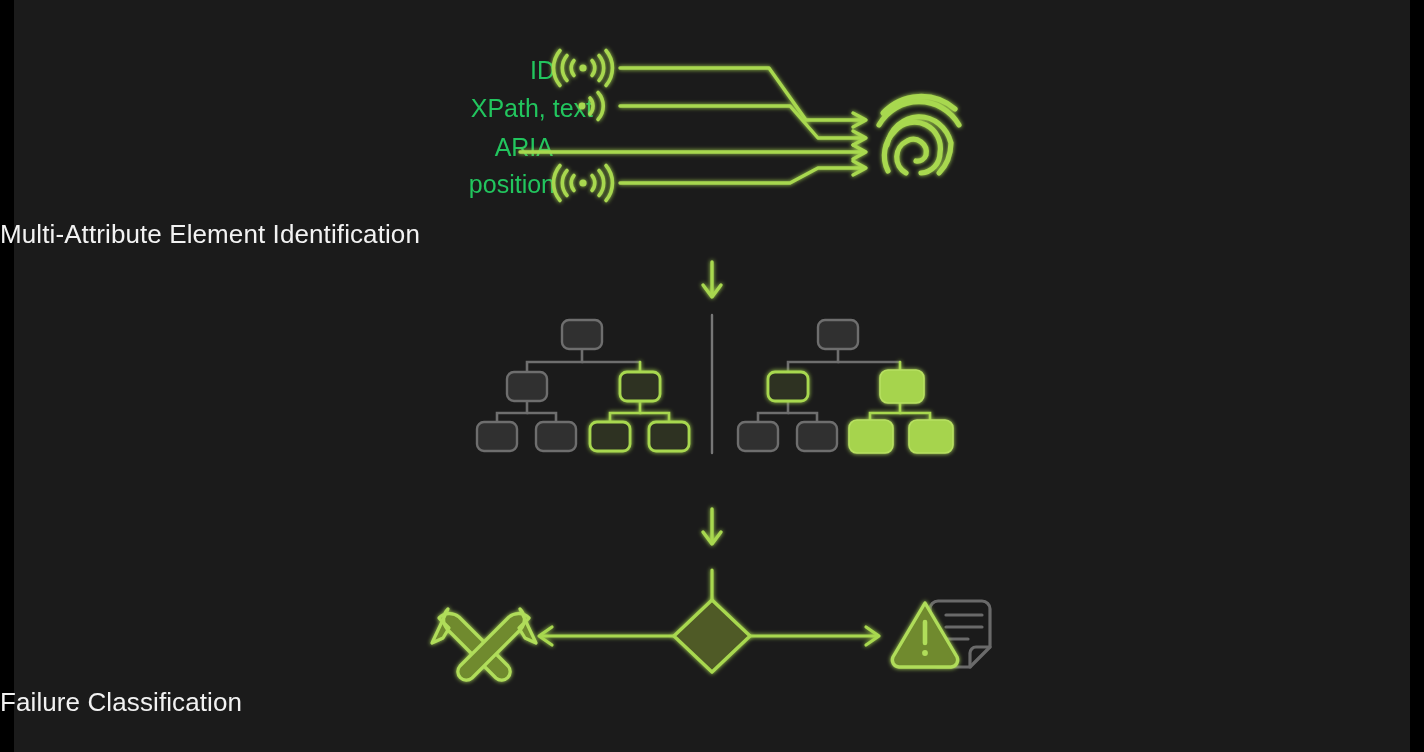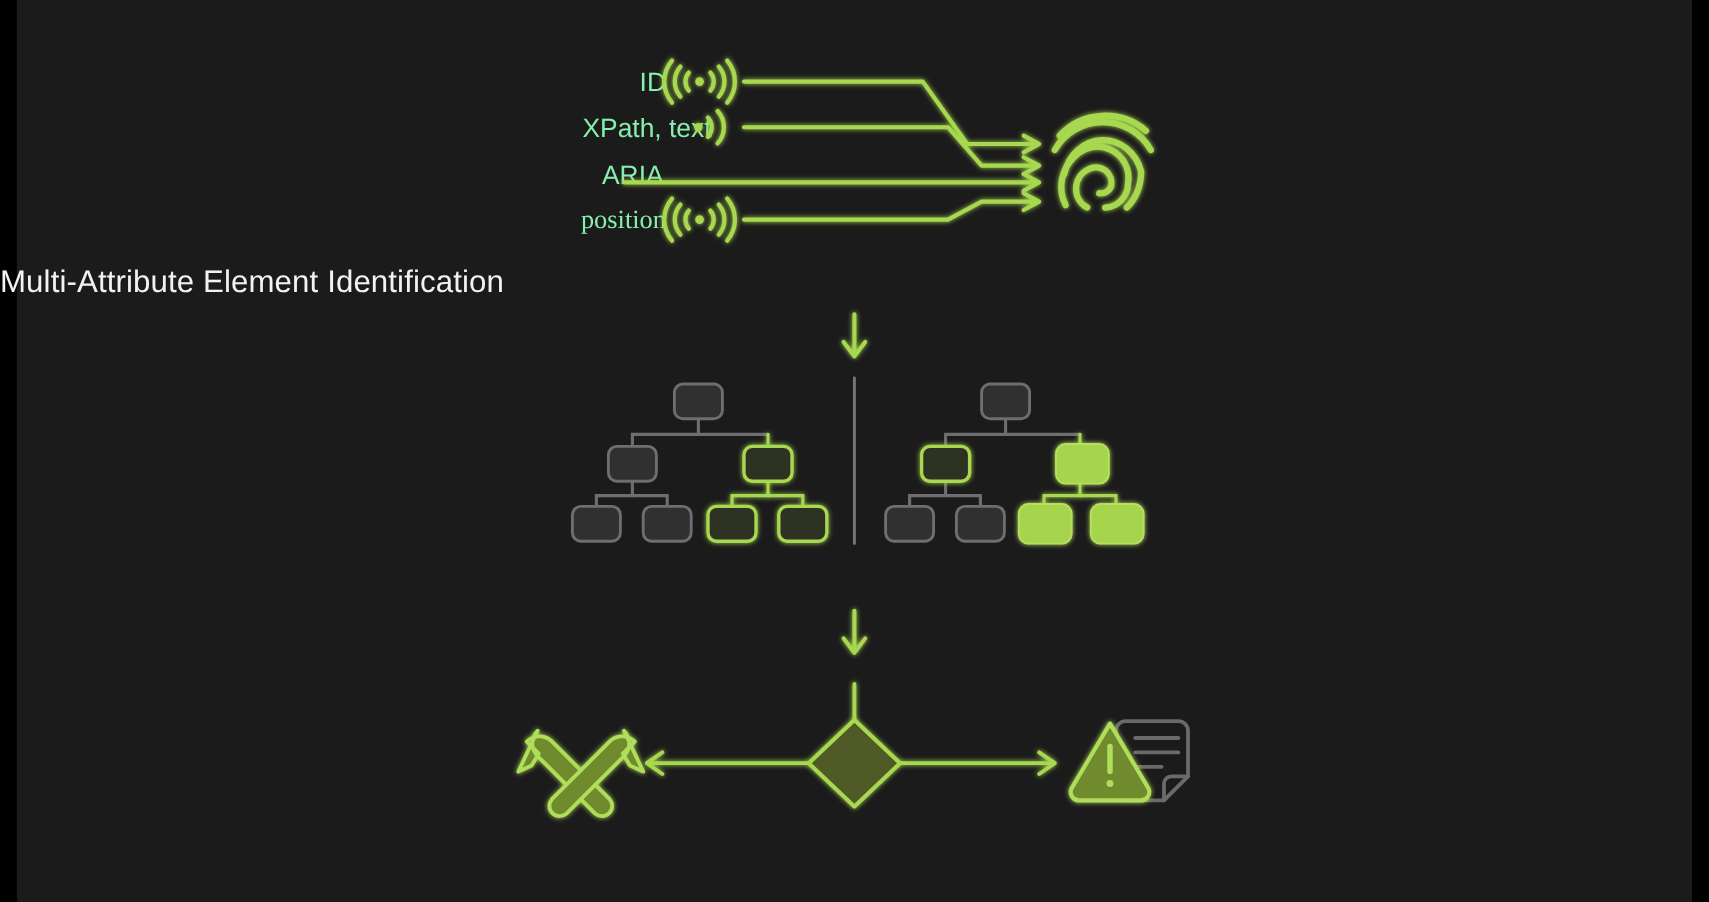--- a/index.html
+++ b/index.html
@@ -39,39 +39,40 @@
     position: absolute;
     color: #f2f2f2;
     font-size: 26px;
     font-family: "Liberation Sans", sans-serif;
     white-space: nowrap;
     letter-spacing: 0.1px;
     text-align: left;
   }
   .attr-label {
     position: absolute;
-    color: #86efac;
-    font-size: 22px;
+    color: #22c55e;
+    font-size: 25px;
     font-family: "Liberation Sans", sans-serif;
     white-space: nowrap;
     text-align: right;
   }
 </style>
 </head>
 <body>
 
 <div id="stage">
   <div id="panel"></div>
 
   <div class="attr-label" style="right:869px; top:56px; width:300px;">ID</div>
   <div class="attr-label" style="right:831px; top:94px; width:340px;">XPath, text</div>
   <div class="attr-label" style="right:871px; top:133px; width:300px;">ARIA</div>
-  <div class="attr-label" style="right:869px; top:170px; width:300px;font-family:Liberation Serif, serif;">position</div>
+  <div class="attr-label" style="right:869px; top:170px; width:300px;">position</div>
 
   <div class="cap" style="left:0px; top:219px; width:1424px;">Multi-Attribute Element Identification</div>
+  <div class="cap" style="left:0px; top:687px; width:1424px;">Failure Classification</div>
 
   <svg id="diagram" viewBox="0 0 1424 752">
     <defs>
       <filter id="soft" x="-60%" y="-60%" width="220%" height="220%">
         <feGaussianBlur stdDeviation="2.2" result="b"></feGaussianBlur>
         <feMerge>
           <feMergeNode in="b"></feMergeNode>
           <feMergeNode in="SourceGraphic"></feMergeNode>
         </feMerge>
       </filter>

